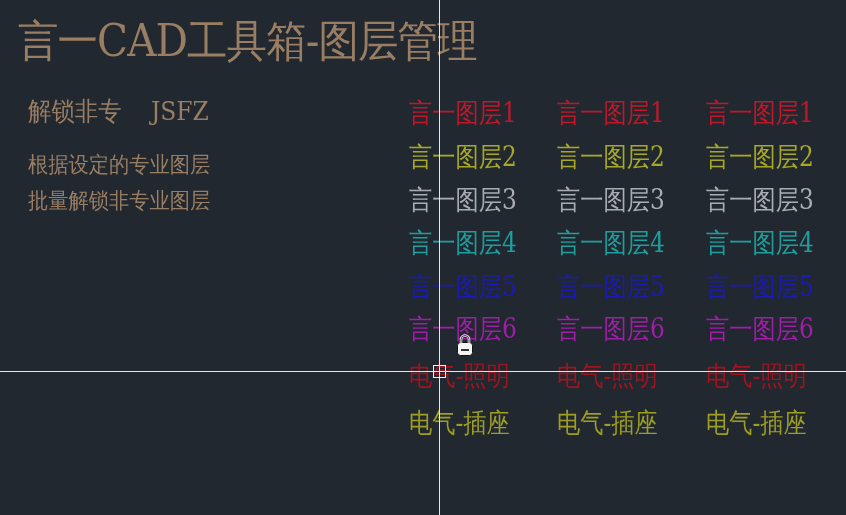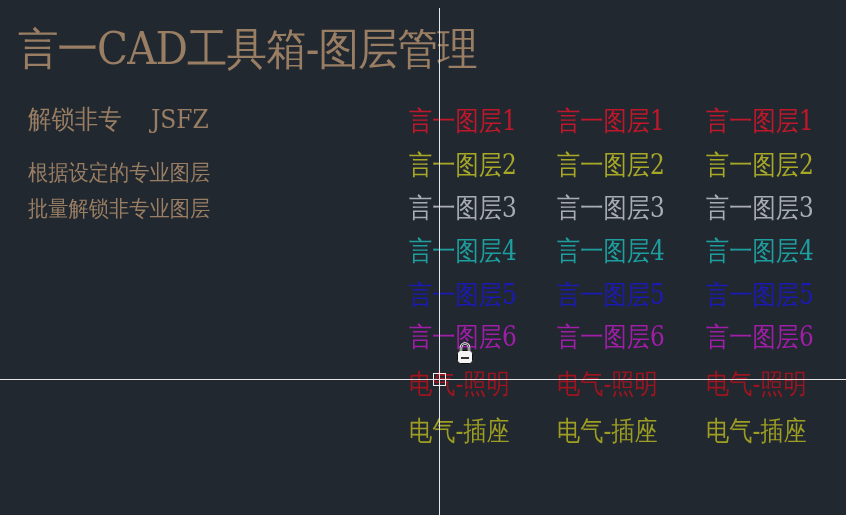--- a/index.html
+++ b/index.html
@@ -1,21 +1,21 @@
 <!DOCTYPE html>
 <html><head>
 <meta charset="utf-8">
 <style>
   html, body { margin:0; padding:0; }
   body {
     width:846px; height:515px; overflow:hidden; position:relative;
     background:#212830;
     font-family: "DejaVu Serif", "Liberation Serif", serif;
   }
-  .canvas { position:absolute; left:0; top:0; width:846px; height:467px;margin-top:8px; }
+  .canvas { position:absolute; left:0; top:0; width:846px; height:467px; }
   .title {
     position:absolute; left:18px; top:12px;
     font-size:44px; color:#9a7e63; letter-spacing:-1px; white-space:nowrap;
     transform:scaleX(0.92); transform-origin:left top;
   }
   .cmd {
     position:absolute; left:28px; top:94px;
     font-size:26px; color:#9a7e63; white-space:nowrap;
     transform:scaleX(0.9); transform-origin:left top;
   }

